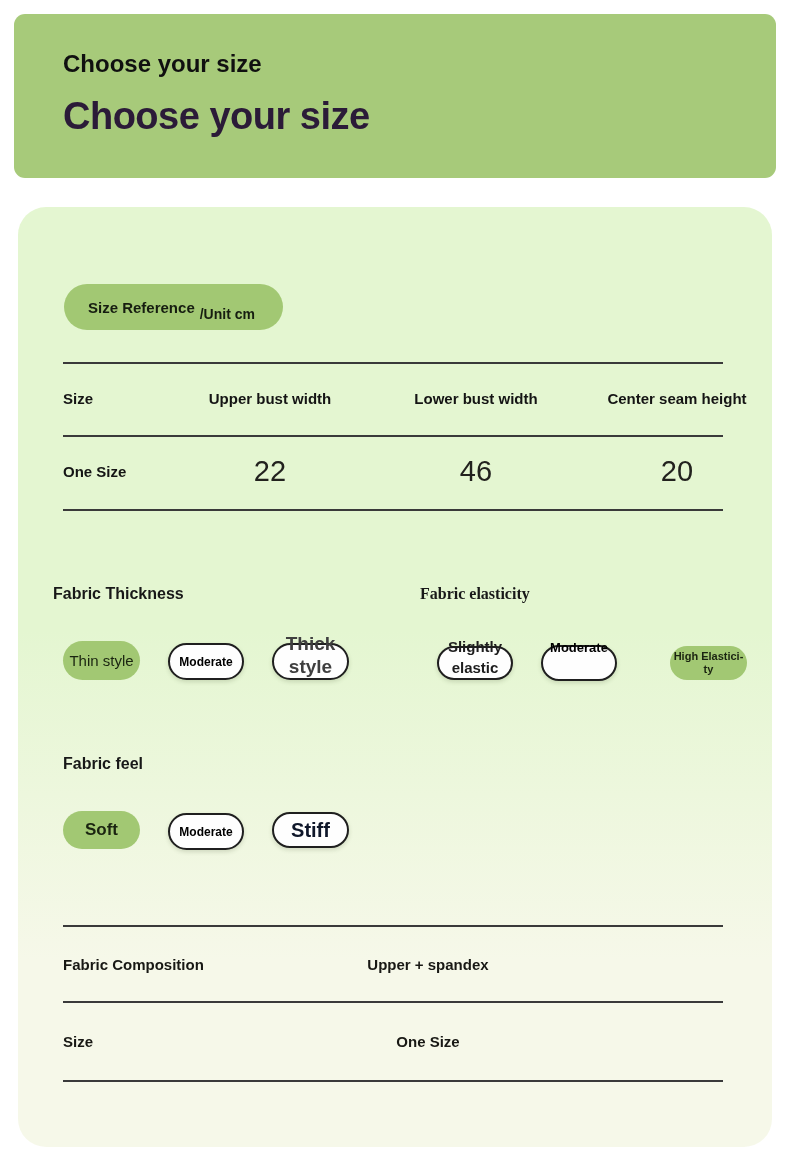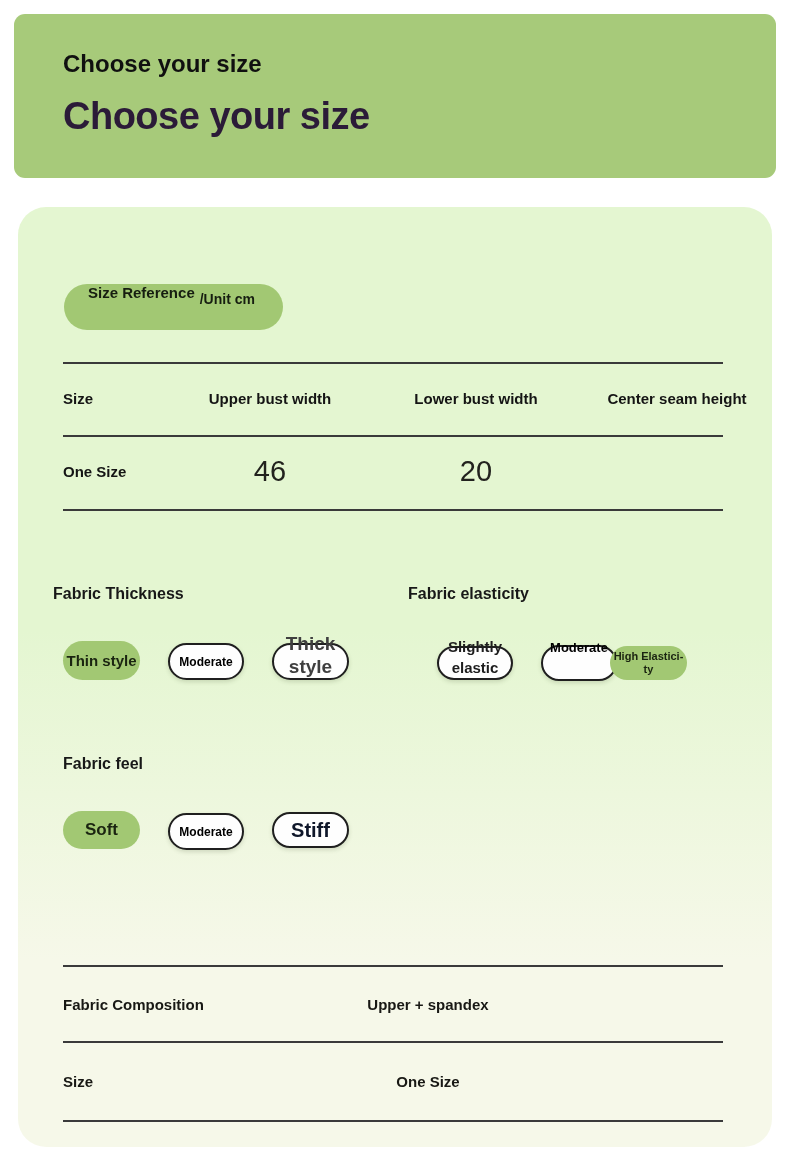--- a/index.html
+++ b/index.html
@@ -24,62 +24,62 @@
   
   .card{
     position:absolute;left:18px;top:207px;width:754px;height:940px;
     border-radius:28px;
     background:linear-gradient(180deg,var(--card-top) 0%,var(--card-top) 45%,var(--card-bottom) 80%,var(--card-bottom) 100%);
   }
   
   .badge{
     position:absolute;left:46px;top:77px;width:219px;height:46px;
     background:var(--pill-green);border-radius:23px;
-    display:flex;padding-left:24px;color:#161d10;
+    display:flex;align-items:center;padding-left:24px;color:#161d10;
   }
   .badge-label{font-size:15px;font-weight:700;}
   .badge-unit{font-size:14px;font-weight:700;margin-left:5px;position:relative;top:7px;}
   
   .size-table{position:absolute;left:45px;top:155px;width:711px;height:148px;}
   .rule{position:absolute;left:0;width:660px;height:2px;background:var(--line);}
   .rule-top{top:0;} .rule-mid{top:73px;} .rule-bot{top:147px;}
   .st-row{display:grid;grid-template-columns:105px 204px 208px 194px;height:73px;align-items:center;}
   .st-head .st-cell{font-size:15px;font-weight:700;text-align:center;white-space:nowrap;}
   .st-cell.first{text-align:left;}
   .st-body .num{font-size:29px;font-weight:400;text-align:center;color:#22221e;}
   .st-body .first{font-size:15px;font-weight:700;}
   
   .sec-title{position:absolute;font-size:16px;font-weight:700;color:#181818;white-space:nowrap;}
   .t-thickness{left:35px;top:378px;}
-  .t-elasticity{left:390px;top:378px;}
+  .t-elasticity{left:402px;top:378px;font-family:Liberation Serif, serif;}
   .t-feel{left:45px;top:548px;}
   
   .pill{
     position:absolute;border-radius:999px;display:flex;align-items:center;justify-content:center;
     background:#fefefe;border:2px solid var(--pill-border);
     font-family:"Liberation Sans",sans-serif;cursor:pointer;
     box-shadow:0 2px 4px rgba(60,80,40,0.18);
   }
   .pill.green{background:var(--pill-green);border:none;color:#1a2410;box-shadow:none;}
   .pill .pill-text{text-align:center;}
-  .p-thin{left:45px;top:434px;width:77px;height:39px;font-size:15px;font-weight:700;}
+  .p-thin{left:45px;top:434px;width:77px;height:39px;font-size:15px;font-weight:400;}
   .p-mod1{left:150px;top:436px;width:76px;height:37px;font-size:12px;font-weight:700;}
   .p-thick{left:254px;top:436px;width:77px;height:37px;align-items:flex-start;overflow:visible;}
   .p-thick .pill-text{width:56px;font-size:19px;line-height:23px;font-weight:700;color:#3f3f3f;margin-top:-13px;}
   .p-slight{left:419px;top:439px;width:76px;height:34px;align-items:center;}
   .p-slight .pill-text{width:60px;font-size:15px;line-height:21px;font-weight:700;color:#1d1d1d;margin-top:-12px;}
   .p-mod2{left:523px;top:438px;width:76px;height:36px;align-items:flex-start;font-size:13px;font-weight:700;}
   .p-mod2 .pill-text{margin-top:-7px;}
-  .p-high{left:592px;top:439px;width:77px;height:34px;}
+  .p-high{left:652px;top:439px;width:77px;height:34px;}
   .p-high .pill-text{width:72px;font-size:11px;line-height:13px;font-weight:700;}
   .p-soft{left:45px;top:604px;width:77px;height:38px;font-size:17px;font-weight:700;}
   .p-mod3{left:150px;top:606px;width:76px;height:37px;font-size:12px;font-weight:700;}
   .p-stiff{left:254px;top:605px;width:77px;height:36px;font-size:20px;font-weight:700;color:#0f172a;}
   
-  .info-table{position:absolute;left:45px;top:718px;width:660px;height:157px;margin-top:40px;}
+  .info-table{position:absolute;left:45px;top:718px;width:660px;height:157px;}
   .it-rule{position:absolute;left:0;width:660px;height:2px;background:var(--line);}
   .it-r1{top:0;} .it-r2{top:76px;} .it-r3{top:155px;}
   .it-row{position:absolute;left:0;width:660px;display:flex;align-items:center;}
   .it-row1{top:2px;height:74px;}
   .it-row2{top:78px;height:77px;}
   .it-label{width:165px;font-size:15px;font-weight:700;color:#181814;}
   .it-value{width:400px;text-align:center;font-size:15px;font-weight:700;color:#181814;}
 </style>
 </head>
 <body>
@@ -101,20 +101,21 @@
     <div class="rule rule-mid"></div>
     <div class="rule rule-bot"></div>
     <div class="st-row st-head">
       <div class="st-cell first">Size</div>
       <div class="st-cell">Upper bust width</div>
       <div class="st-cell">Lower bust width</div>
       <div class="st-cell">Center seam height</div>
     </div>
     <div class="st-row st-body">
       <div class="st-cell first">One Size</div>
+      <div class="st-cell num">22</div>
       <div class="st-cell num">46</div>
       <div class="st-cell num">20</div>
     </div>
   </div>
 
   <div class="sec-title t-thickness">Fabric Thickness</div>
   <div class="sec-title t-elasticity">Fabric elasticity</div>
 
   <button class="pill green p-thin">
     <span class="pill-text">Thin style</span>

